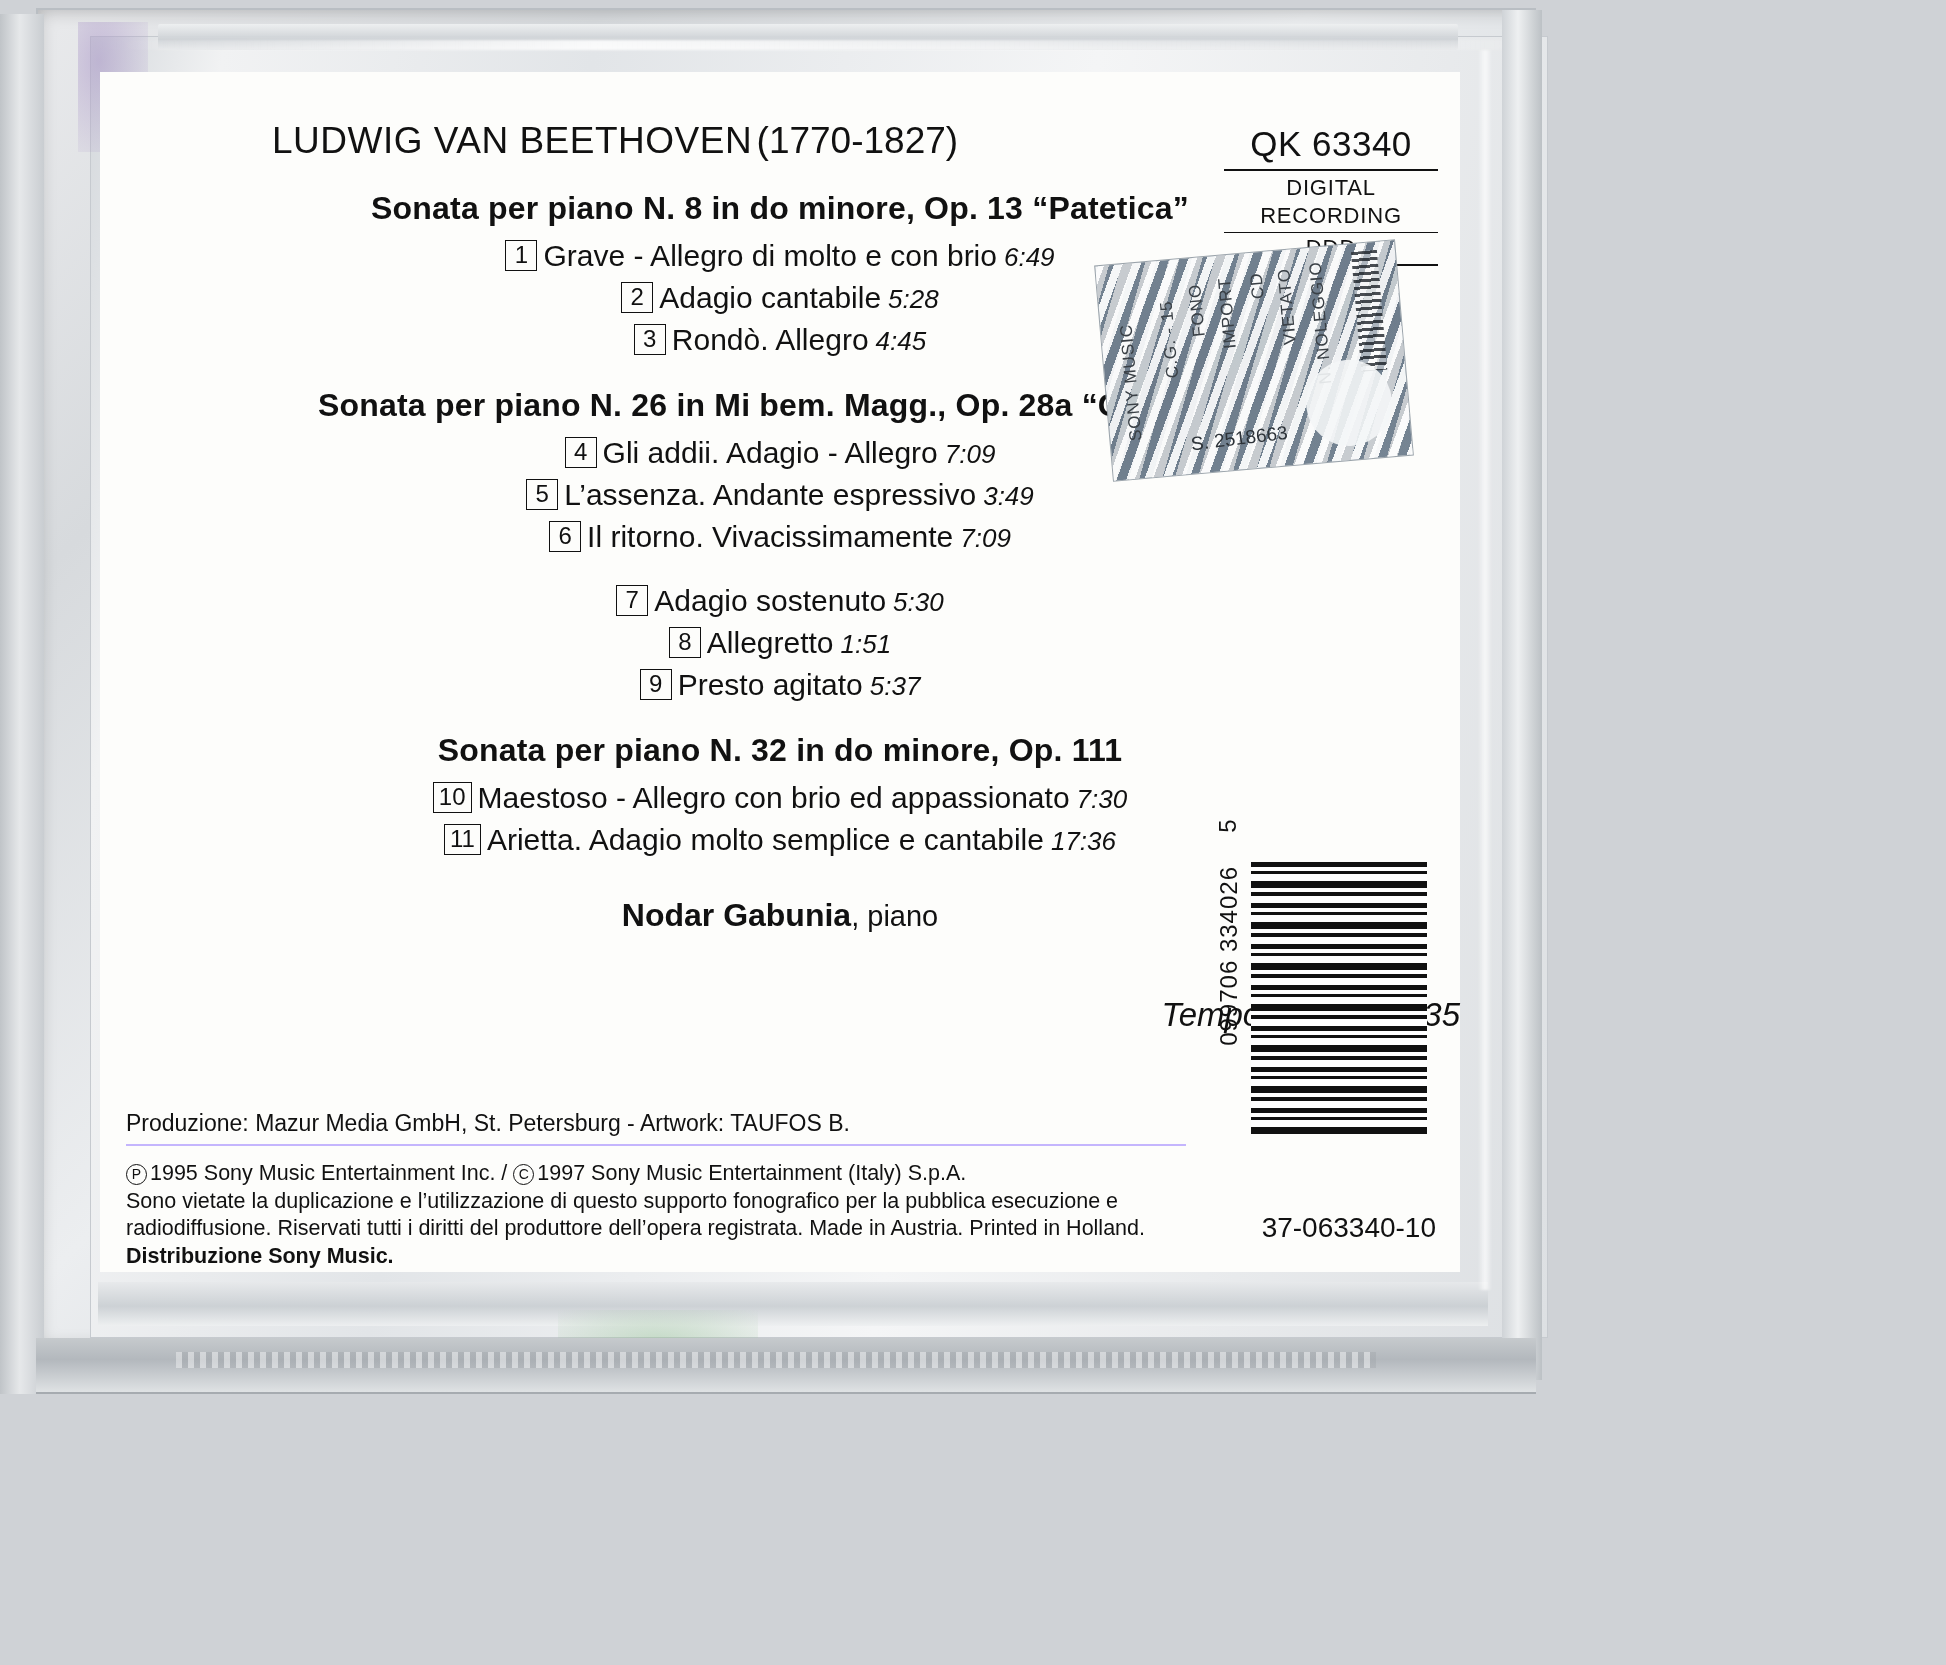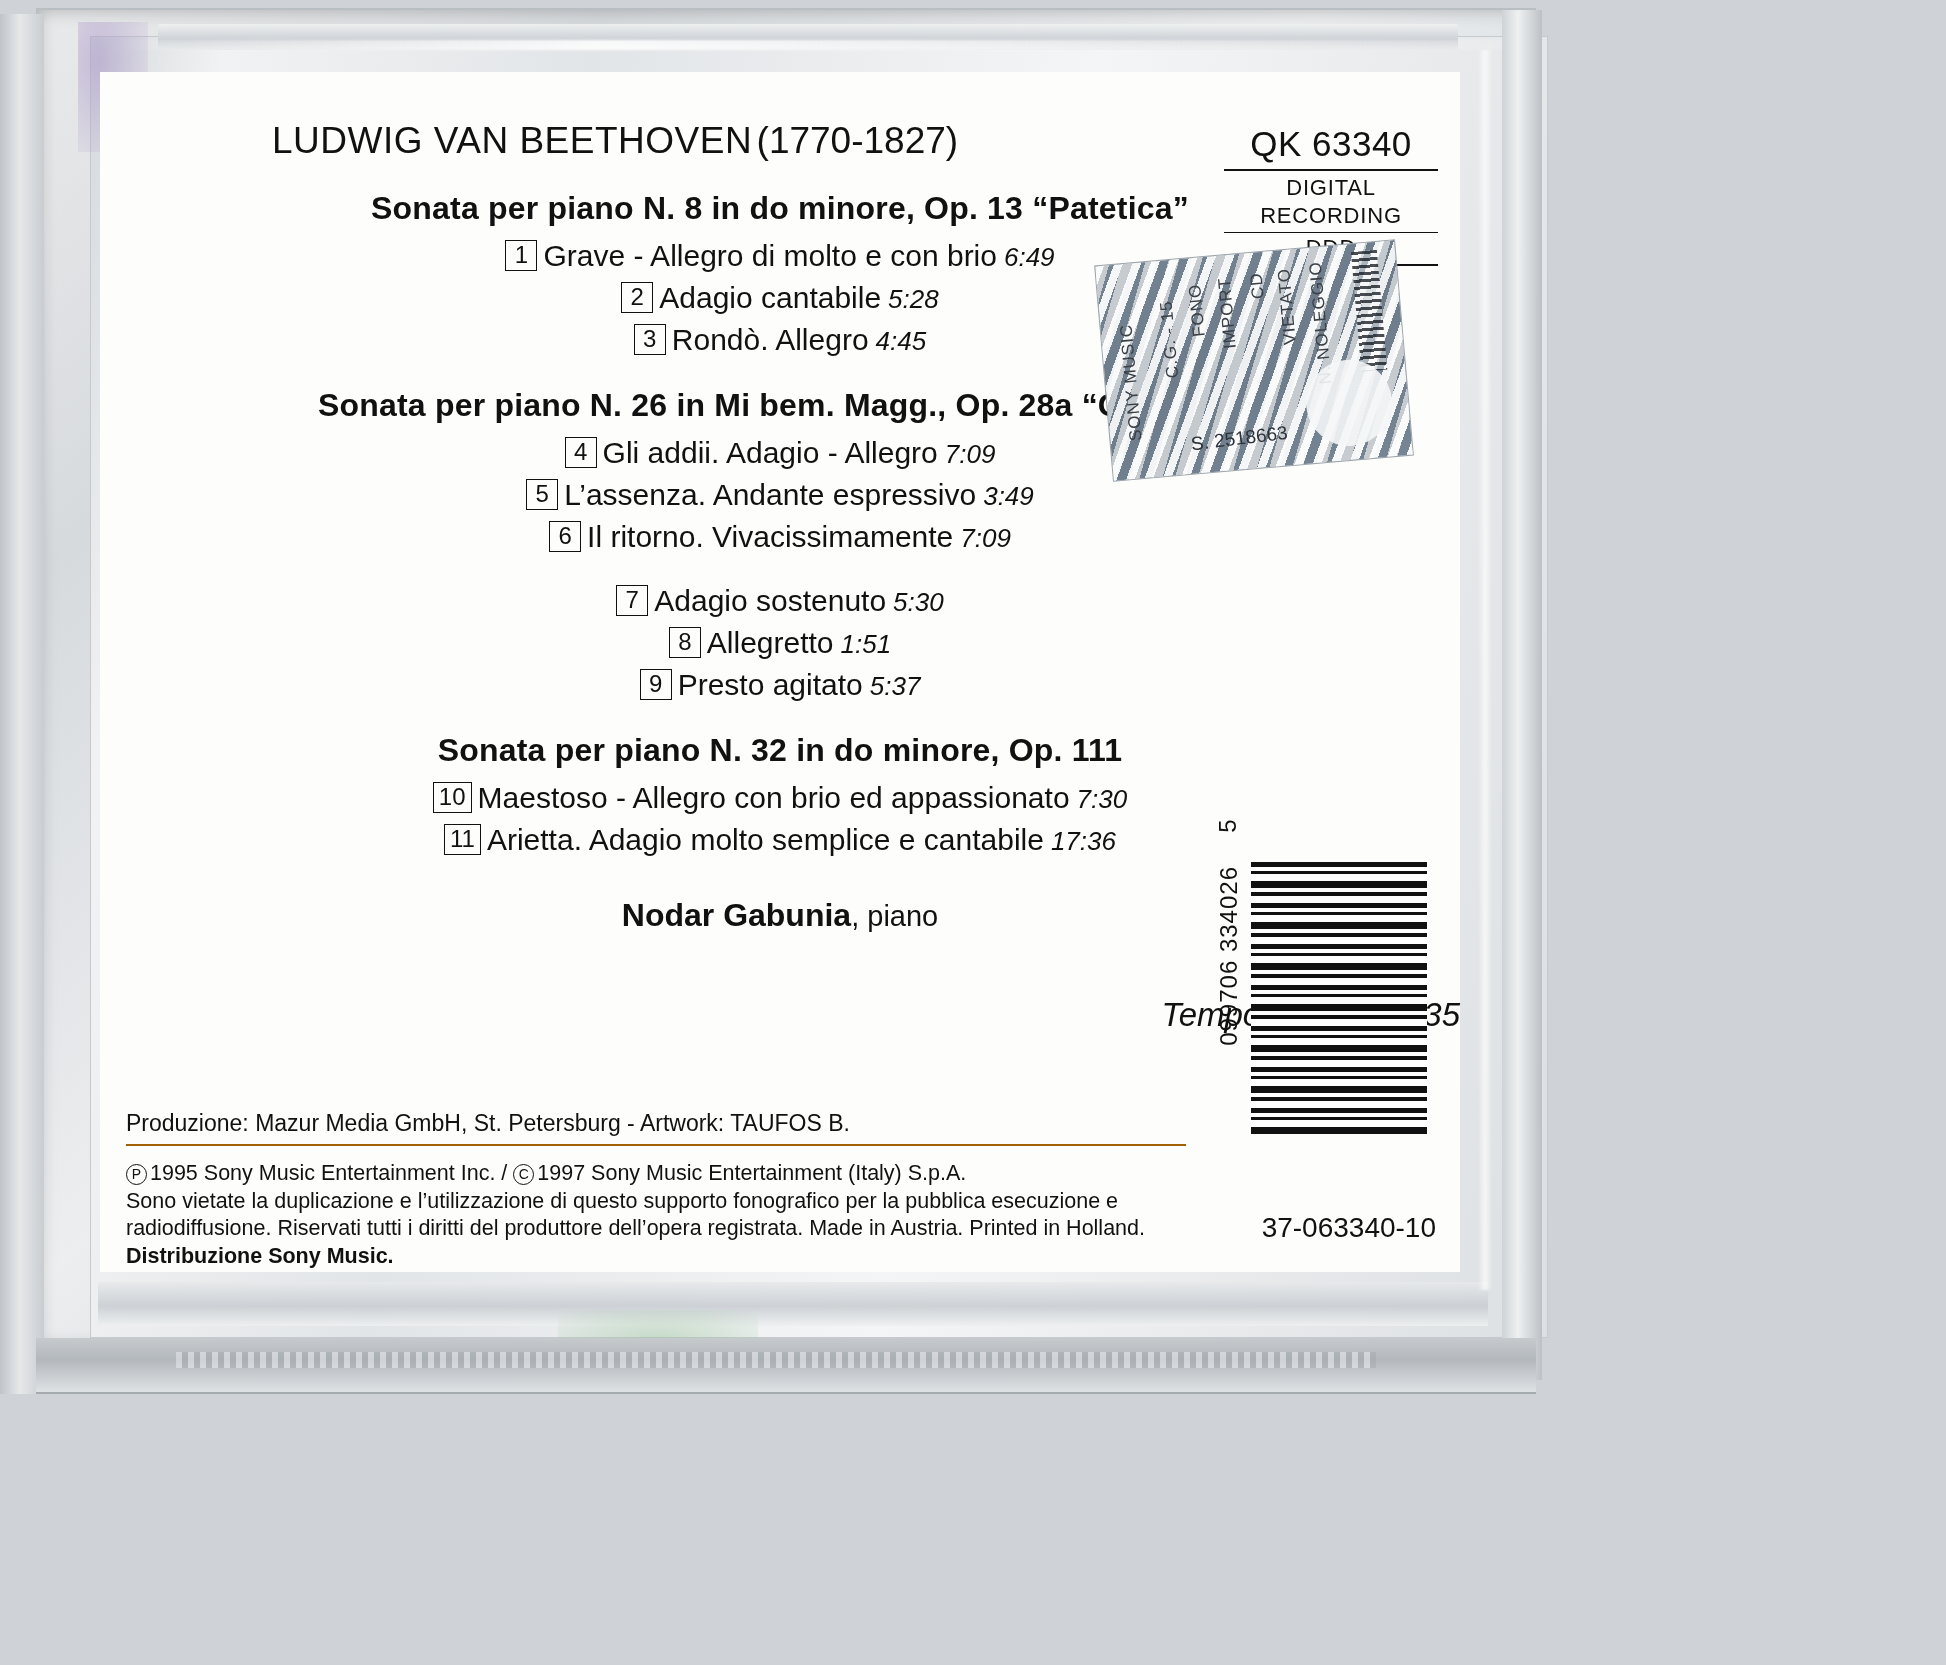--- a/index.html
+++ b/index.html
@@ -238,21 +238,21 @@
     font-style: italic;
   }
 
   .production {
     position: absolute;
     left: 26px;
     top: 1038px;
     width: 1060px;
     font-size: 23px;
     padding-bottom: 7px;
-    border-bottom: 2px solid #a16207;
+    border-bottom: 2px solid #c4b5fd;
   }
   .legal {
     position: absolute;
     left: 26px;
     top: 1088px;
     width: 1070px;
     font-size: 21.5px;
     line-height: 1.28;
   }
   .legal .dist { font-weight: bold; }

